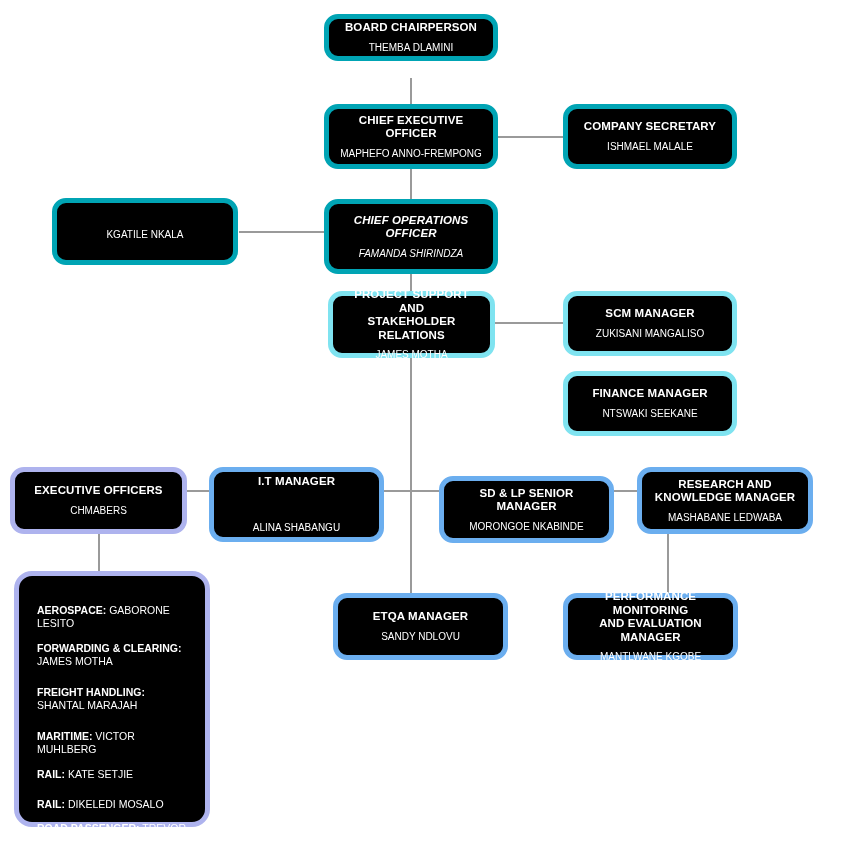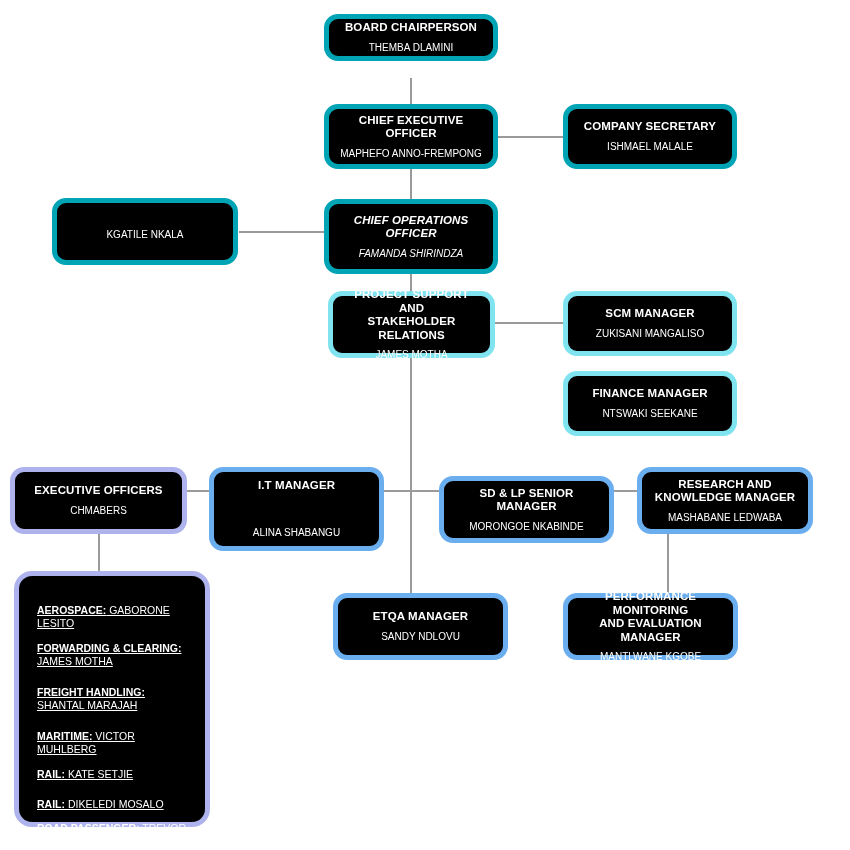--- a/index.html
+++ b/index.html
@@ -158,21 +158,21 @@
   <div class="node bd-sky" style="left:563px; top:371px; width:174px; height:65px;">
     <div class="title">FINANCE MANAGER</div>
     <div class="person">NTSWAKI SEEKANE</div>
   </div>
 
   <div class="node bd-purple" style="left:10px; top:467px; width:177px; height:67px;text-align:center;">
     <div class="title">EXECUTIVE OFFICERS</div>
     <div class="person">CHMABERS</div>
   </div>
 
-  <div class="node bd-blue" style="left:209px; top:467px; width:175px; height:84px;gap:27px;">
+  <div class="node bd-blue" style="left:209px; top:467px; width:175px; height:75px;gap:27px;">
     <div class="title">I.T MANAGER</div>
     <div class="person">ALINA SHABANGU</div>
   </div>
 
   <div class="node bd-blue" style="left:439px; top:476px; width:175px; height:67px;">
     <div class="title">SD &amp; LP SENIOR MANAGER</div>
     <div class="person">MORONGOE NKABINDE</div>
   </div>
 
   <div class="node bd-blue" style="left:637px; top:467px; width:176px; height:67px;">
@@ -185,21 +185,21 @@
     <div class="title">ETQA MANAGER</div>
     <div class="person">SANDY NDLOVU</div>
   </div>
 
   <div class="node bd-blue" style="left:563px; top:593px; width:175px; height:67px;">
     <div class="title">PERFORMANCE MONITORING
 AND EVALUATION MANAGER</div>
     <div class="person">MANTLWANE KGOBE</div>
   </div>
 
-  <div class="listbox" style="left:14px; top:571px; width:196px; height:256px;text-decoration:underline;">
+  <div class="listbox" style="left:14px; top:571px; width:196px; height:256px;">
     <div class="row">
       <span class="lbl">AEROSPACE:</span><span class="val"> GABORONE LESITO</span>
     </div>
     <div class="row gap">
       <span class="lbl">FORWARDING &amp; CLEARING:</span><span class="val"> JAMES MOTHA</span>
     </div>
     <div class="row gap">
       <span class="lbl">FREIGHT HANDLING:</span><span class="val">  SHANTAL MARAJAH</span>
     </div>
     <div class="row">

